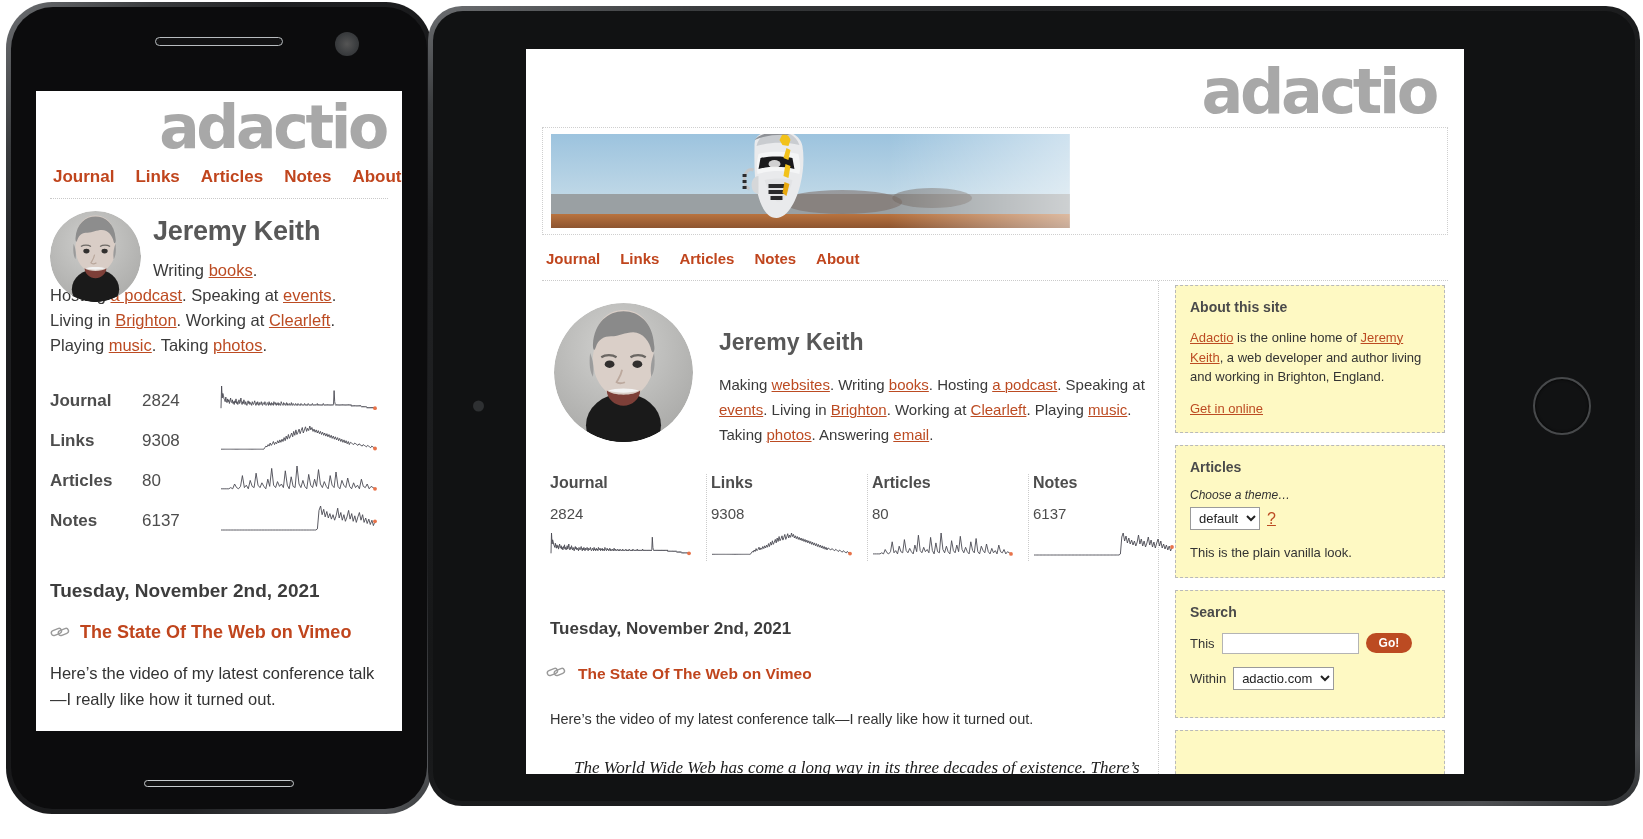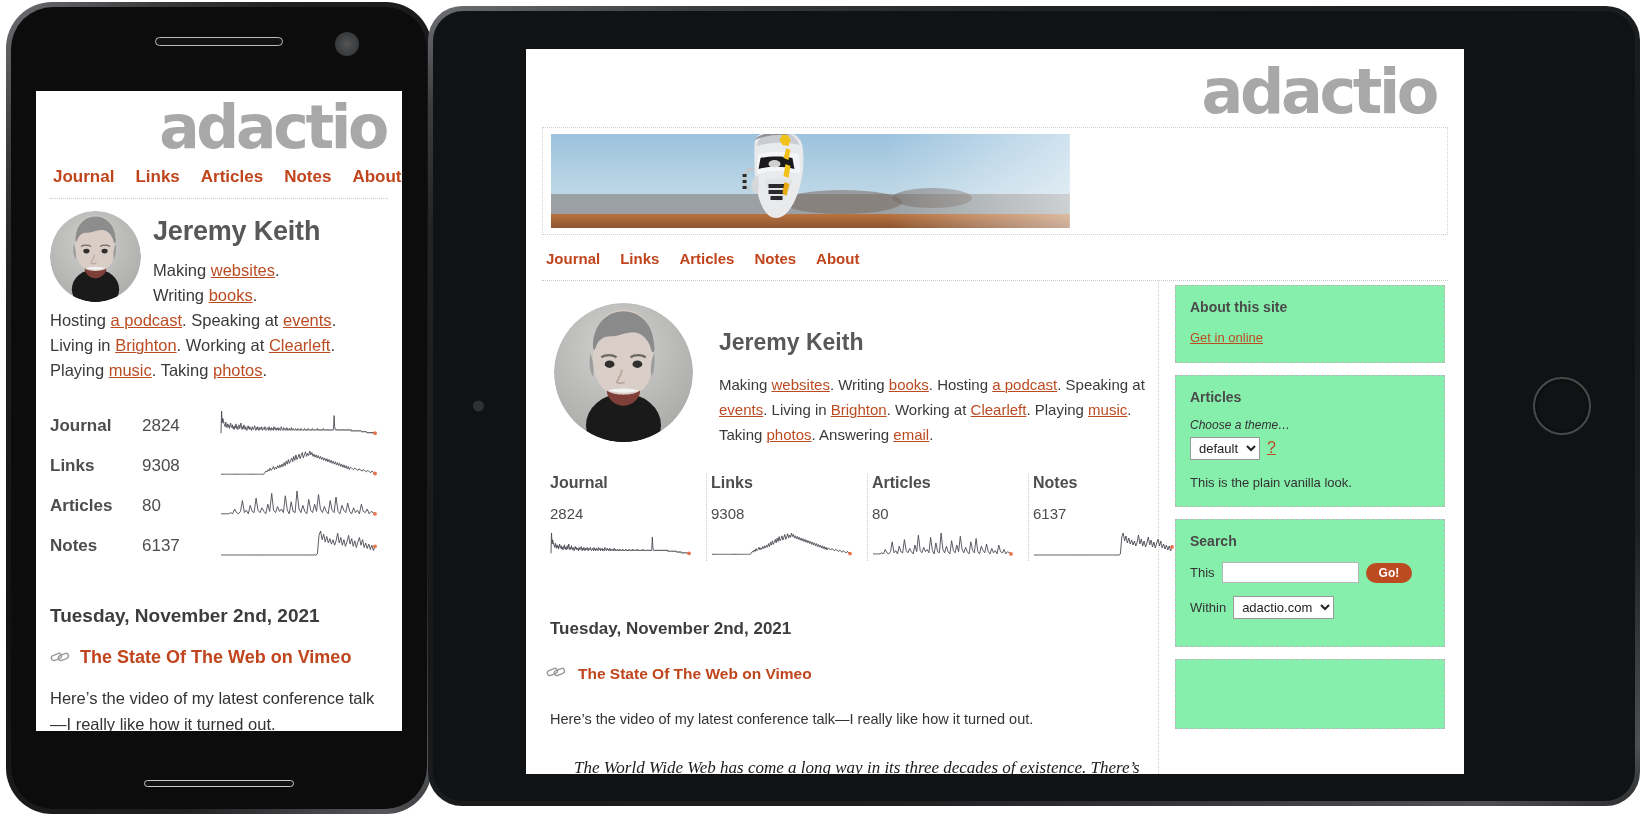--- a/index.html
+++ b/index.html
@@ -159,21 +159,21 @@
   }
   .t-posttitle .chain { position:absolute; left: 0; top: 0px; }
   .t-body { font-size: 14.5px; color: #333; margin: 0 0 26px 4px; }
   .t-quote {
     font-family: "Liberation Serif", serif; font-style: italic;
     font-size: 17px; line-height: 1.72; color: #1c1c1c;
     margin: 0 0 0 28px;
   }
 
   
-  .sbox { background: #86efac; border: 1px dashed #b9b9b9; padding: 13px 14px 14px 14px; margin-bottom: 12px; }
+  .sbox { background: #fef9c3; border: 1px dashed #b9b9b9; padding: 13px 14px 14px 14px; margin-bottom: 12px; }
   .sbox h3 { font-size: 14px; color: #4a4a4a; margin: 0 0 13px 0; }
   .sbox p { font-size: 13px; color: #333; line-height: 1.5; margin: 0 0 12px 0; }
   .sbox p.last { margin-bottom: 0; }
   .sbox .label { font-size: 12px; color: #333; margin-bottom: 5px; font-style: italic; }
   .sel {
     font-family: "Liberation Sans", sans-serif; font-size: 13px;
     background:#fff; border: 1px solid #9a9a9a; padding: 2px 4px; color:#222;
   }
   .srow { display: flex; align-items: center; gap: 7px; margin-bottom: 13px; }
   .srow .t { font-size: 13px; color: #333; }
@@ -240,23 +240,20 @@
                   <path d="M55 39c3-2 8-2 11 0" stroke="#6e6a66" stroke-width="1.6" fill="none"></path>
                   <path d="M49 48c-1 5-3 7-4 9 1 1 4 1 6 0" stroke="#b9a79c" stroke-width="1.3" fill="none"></path>
                   <path d="M38 63c5 4 19 4 24 0 0 6-6 11-12 11s-12-5-12-11z" fill="#7d3f38"></path>
                   <path d="M39 63c5-2 17-2 22 0-5 2-17 2-22 0z" fill="#f2f2f2"></path>
                 </g>
               </svg>
             </div>
 
             <div class="p-name">Jeremy Keith</div>
 
-            <div class="p-bioline">
-              <span>Making </span><a href="#">websites</a><span>.</span>
-            </div>
             <div class="p-bioline">
               <span>Writing </span><a href="#">books</a><span>.</span>
             </div>
             <div class="p-bioline2">
               <span>Hosting </span><a href="#">a podcast</a><span>. Speaking at </span><a href="#">events</a><span>.</span>
             </div>
             <div class="p-bioline2">
               <span>Living in </span><a href="#">Brighton</a><span>. Working at </span><a href="#">Clearleft</a><span>.</span>
             </div>
             <div class="p-bioline2">
@@ -491,20 +488,23 @@
 
               <div class="t-body">Here’s the video of my latest conference talk—I really like how it turned out.</div>
 
               <div class="t-quote">The World Wide Web has come a long way in its three decades of existence. There’s so much we can do now with HTML, CSS, and JavaScript: animation, layout, powerful APIs… we can even make websites that work offline! And yet</div>
             </div>
 
             <div class="t-side">
 
               <div class="sbox">
                 <h3>About this site</h3>
+                <p>
+                  <a href="#">Adactio</a><span> is the online home of </span><a href="#">Jeremy Keith</a><span>, a web developer and author living and working in Brighton, England.</span>
+                </p>
                 <p class="last">
                   <a href="#">Get in online</a>
                 </p>
               </div>
 
               <div class="sbox">
                 <h3>Articles</h3>
                 <div class="label">Choose a theme…</div>
                 <div class="srow">
                   <select class="sel">

